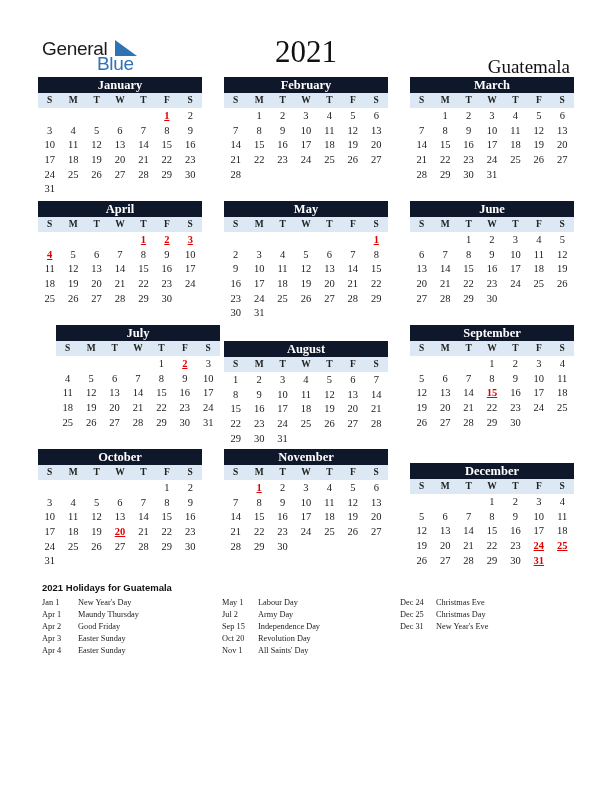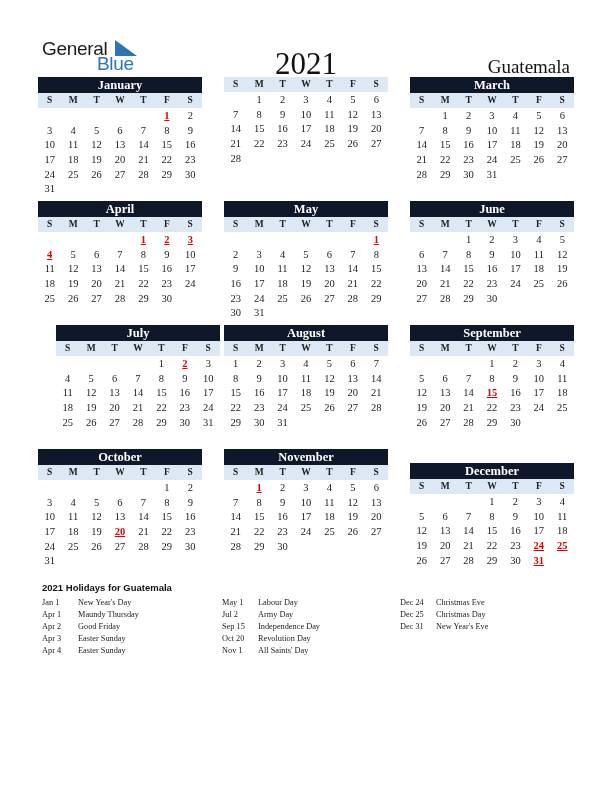--- a/index.html
+++ b/index.html
@@ -3,21 +3,21 @@
 <meta charset="utf-8">
 <style>
   html, body { margin:0; padding:0; background:#ffffff; }
   body { width:612px; height:792px; position:relative; overflow:hidden;
          font-family:"DejaVu Serif", serif; color:#222; }
   .logo { position:absolute; left:42px; top:38px; width:100px; height:36px; }
   .logo .g { position:absolute; left:0; top:0; font-family:"Liberation Sans", sans-serif; font-size:19px; color:#1b1b1b; letter-spacing:-0.3px; }
   .logo .b { position:absolute; left:55px; top:15px; font-family:"Liberation Sans", sans-serif; font-size:19px; color:#2e74b5; letter-spacing:-0.3px; }
   .logo .tri { position:absolute; left:73px; top:2px; width:0; height:0;
                border-left:22px solid #2e74b5; border-top:16px solid transparent; }
-  .year { position:absolute; left:240px; top:46px; width:132px; text-align:center;
+  .year { position:absolute; left:240px; top:34px; width:132px; text-align:center;
           font-family:"Liberation Serif", serif; font-size:31px; color:#111; }
   .country { position:absolute; left:440px; top:44px; width:130px; text-align:right;
              font-family:"Liberation Serif", serif; font-size:19px; color:#111;margin-top:12px; }
   .month { position:absolute; width:164px; }
   .mhead { height:16px; background:#0f172a; color:#ffffff; text-align:center;
            font-family:"Liberation Serif", serif; font-weight:bold; font-size:12.5px; line-height:16px; }
   .wk { display:flex; height:15px; background:#dce9f5; }
   .wk span { flex:1; text-align:center; font-family:"Liberation Serif", serif; font-weight:bold;
              font-size:9.5px; line-height:15px; color:#222; }
   .grid { display:grid; grid-template-columns:repeat(7,1fr); }
@@ -86,20 +86,21 @@
         <span class="">25</span>
         <span class="">26</span>
         <span class="">27</span>
         <span class="">28</span>
         <span class="">29</span>
         <span class="">30</span>
         <span class="">31</span>
       </div>
     </div>
     <div class="month" style="left: 224px; top: 77px;">
+      <div class="mhead">February</div>
       <div class="wk">
         <span>S</span>
         <span>M</span>
         <span>T</span>
         <span>W</span>
         <span>T</span>
         <span>F</span>
         <span>S</span>
       </div>
       <div class="grid">
@@ -367,21 +368,21 @@
         <span class="">24</span>
         <span class="">25</span>
         <span class="">26</span>
         <span class="">27</span>
         <span class="">28</span>
         <span class="">29</span>
         <span class="">30</span>
         <span class="">31</span>
       </div>
     </div>
-    <div class="month" style="left: 224px; top: 325px;">
+    <div class="month" style="left: 224px; top: 341px;">
       <div class="mhead">August</div>
       <div class="wk">
         <span>S</span>
         <span>M</span>
         <span>T</span>
         <span>W</span>
         <span>T</span>
         <span>F</span>
         <span>S</span>
       </div>

